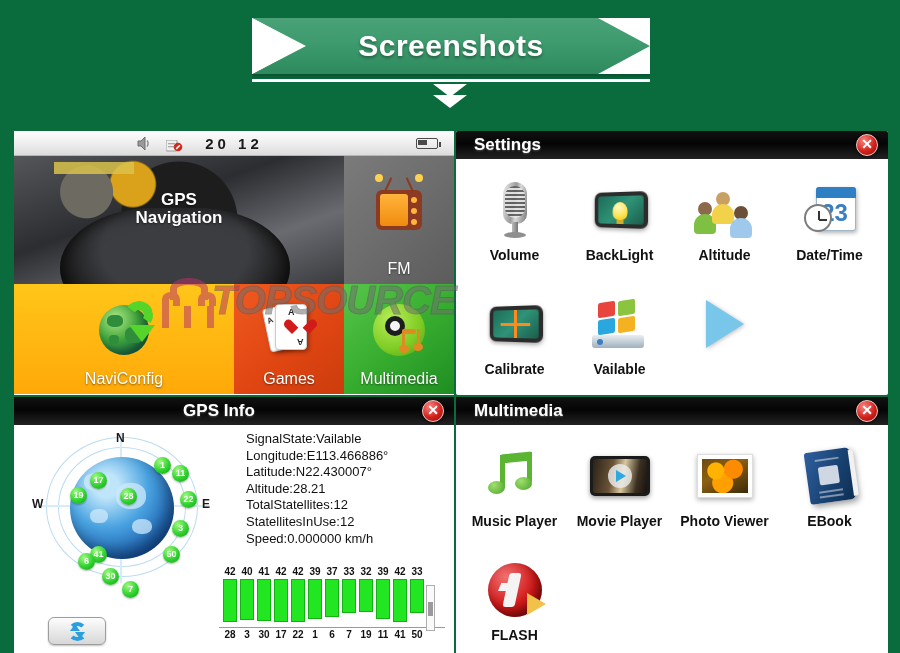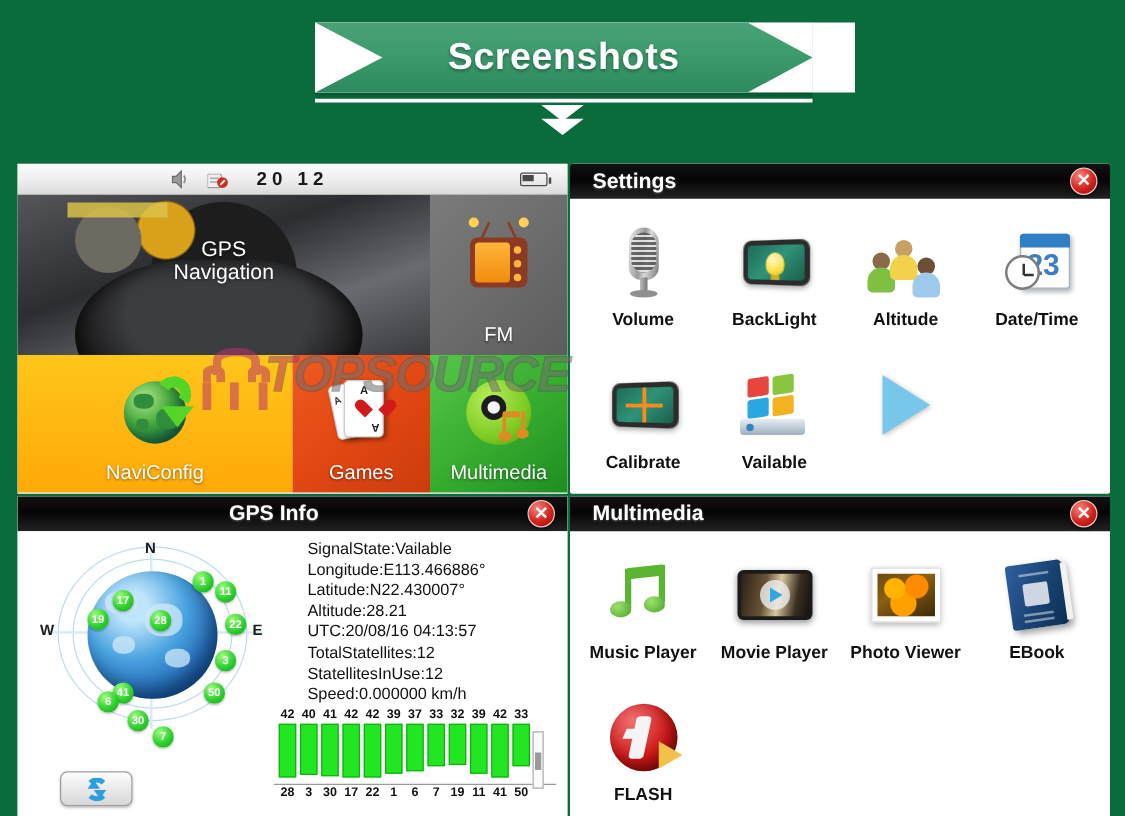--- a/index.html
+++ b/index.html
@@ -5,21 +5,21 @@
   * { box-sizing: border-box; margin:0; padding:0; }
   body {
     width: 900px; height: 653px; overflow: hidden;
     background: #0a6b3d;
     font-family: "Liberation Sans", sans-serif;
     position: relative;
   }
 
   
   #banner { position:absolute; left:0; top:0; width:900px; height:130px; background:#0a6b3d; }
-  .ribbon { position:absolute; left:252px; top:18px; width:432px; height:56px; }
+  .ribbon { position:absolute; left:252px; top:18px; width:398px; height:56px; }
   .ribbon .bg { position:absolute; inset:0; background:#ffffff; }
   .ribbon .inner {
     position:absolute; left:0; top:0; width:398px; height:56px;
     background: linear-gradient(180deg,#4aa177 0%, #3e9c6f 40%, #2e8a5e 100%);
     -webkit-clip-path: polygon(0 0, 398px 0, 398px 56px, 0 56px, 52px 28px);
     clip-path: polygon(0 0, 398px 0, 398px 56px, 0 56px, 52px 28px);
   }
   .ribbon .inner2 {
     position:absolute; left:0; top:0; width:398px; height:56px;
     background:#ffffff;
@@ -63,21 +63,21 @@
   .sb-clock { position:absolute; left:50%; transform:translateX(-50%); font-size:15px; font-weight:bold; color:#1a1a1a; letter-spacing:4px;}
   .sb-speaker { position:absolute; left:122px; top:5px; }
   .sb-sd { position:absolute; left:152px; top:7px; }
   .sb-batt { position:absolute; right:16px; top:7px; width:22px; height:11px; border:1.5px solid #4a4a4a; border-radius:2px;}
   .sb-batt:after { content:''; position:absolute; right:-4px; top:3px; width:2px; height:5px; background:#4a4a4a;}
   .sb-batt i { position:absolute; left:1px; top:1px; width:9px; height:5px; background:#4a4a4a; display:block;}
 
   .tiles { display:grid; grid-template-columns: 220px 110px 110px; grid-template-rows: 128px 110px; width:440px; height:238px; }
   .tile { position:relative; overflow:hidden; }
   .tile .lbl { position:absolute; left:0; right:0; bottom:6px; text-align:center; color:#fff; font-size:16px; text-shadow:0 1px 2px rgba(0,0,0,.5);}
-  .tile.wide .lbl { position:absolute; left:0; right:0; top:50%; transform:translateY(-50%); line-height:1.05; font-size:17px; font-weight:normal;}
+  .tile.wide .lbl { position:absolute; left:0; right:0; top:50%; transform:translateY(-50%); line-height:1.05; font-size:17px; font-weight:bold;}
 
   
   .t-nav { grid-column: 1 / span 2; background:#2b2b2b; }
   .dash {
     position:absolute; inset:0;
     background:
       radial-gradient(circle at 22% 28%, #6d6a62 0 26px, transparent 27px),
       radial-gradient(circle at 36% 22%, #d9a21a 0 22px, #8a6a12 23px, transparent 24px),
       radial-gradient(circle at 50% 50%, #1d1d1d 0 58px, transparent 59px),
       linear-gradient(160deg,#55565a 0%, #2c2d31 40%, #6a6b70 70%, #3a3b3f 100%);
@@ -593,21 +593,20 @@
           <div class="sat" style="left: 70px; top: 135px;">30</div>
           <div class="sat" style="left: 90px; top: 148px;">7</div>
         </div>
     </div>
 
     <div class="gps-text">
       <div>SignalState:Vailable</div>
       <div>Longitude:E113.466886°</div>
       <div>Latitude:N22.430007°</div>
       <div>Altitude:28.21</div>
-      <div>UTC:20/08/16 04:13:57</div>
       <div>TotalStatellites:12</div>
       <div>StatellitesInUse:12</div>
       <div>Speed:0.000000 km/h</div>
     </div>
 
     <div class="refresh">
       <span class="ico"></span>
     </div>
 
     <div class="chart">

